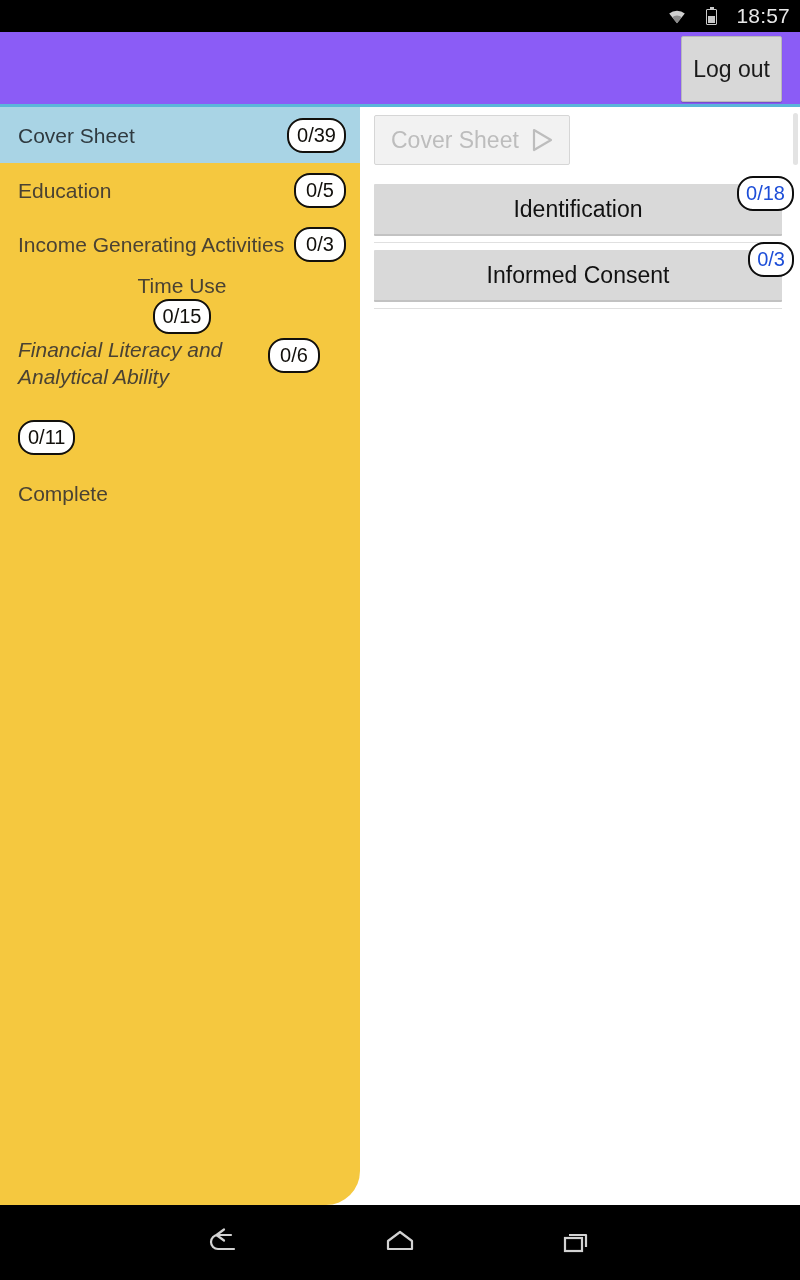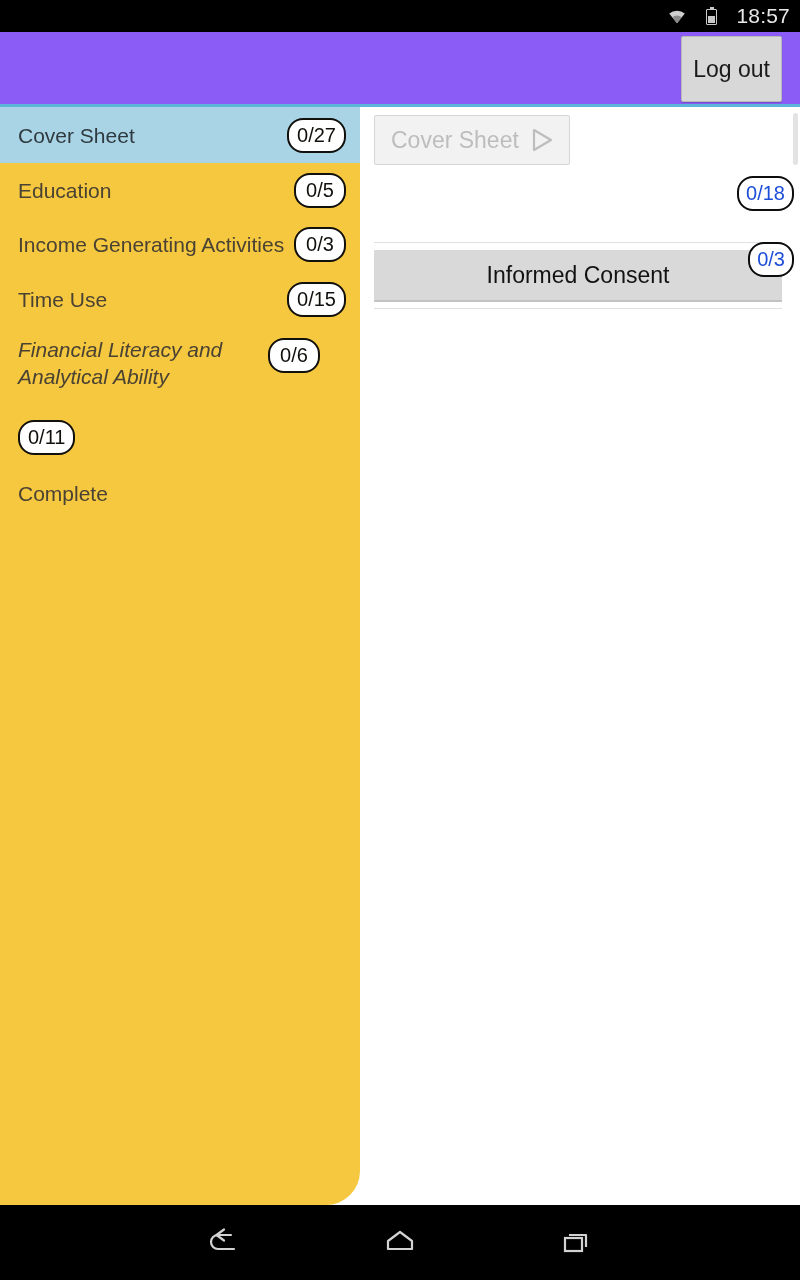--- a/index.html
+++ b/index.html
@@ -200,34 +200,34 @@
   <div class="appbar">
     <div class="logout-btn">Log out</div>
   </div>
   <div class="header-rule"></div>
 
   <div class="sidebar">
     <div class="drawer-scroll"></div>
 
     <div class="nav-item selected" style="height:56px;">
       <span class="nav-label">Cover Sheet</span>
-      <span class="badge">0/27</span>
+      <span class="badge">0/39</span>
     </div>
 
     <div class="nav-item" style="height:54px;">
       <span class="nav-label">Education</span>
       <span class="badge">0/5</span>
     </div>
 
     <div class="nav-item" style="height:55px;">
       <span class="nav-label">Income Generating Activities</span>
       <span class="badge">0/3</span>
     </div>
 
-    <div class="nav-item" style="height:54px;">
+    <div class="nav-item" style="height:54px;flex-direction:column;">
       <span class="nav-label">Time Use</span>
       <span class="badge">0/15</span>
     </div>
 
     <div class="nav-item" style="height:82px; align-items:flex-start; padding-top:10px;">
       <span class="nav-label" style="max-width:250px;font-style:italic;">Financial Literacy and Analytical Ability</span>
       <span class="badge" style="margin-top:2px;">0/6</span>
     </div>
 
     <div class="nav-item" style="height:58px;">
@@ -250,20 +250,21 @@
       <span class="bc-text">Cover Sheet</span>
       <span class="tri-icon">
         <svg width="26" height="26" viewBox="0 0 26 26">
           <path d="M5 3 L22 13 L5 23 Z" fill="none" stroke="#bdbdbd" stroke-width="2.2" stroke-linejoin="round"></path>
         </svg>
       </span>
     </div>
 
     <div class="section-list">
       <div class="section-row">
+        <button class="section-btn">Identification</button>
         <span class="sec-badge">0/18</span>
         <div class="row-rule"></div>
       </div>
       <div class="section-row">
         <button class="section-btn">Informed Consent</button>
         <span class="sec-badge">0/3</span>
         <div class="row-rule"></div>
       </div>
     </div>
   </div>

